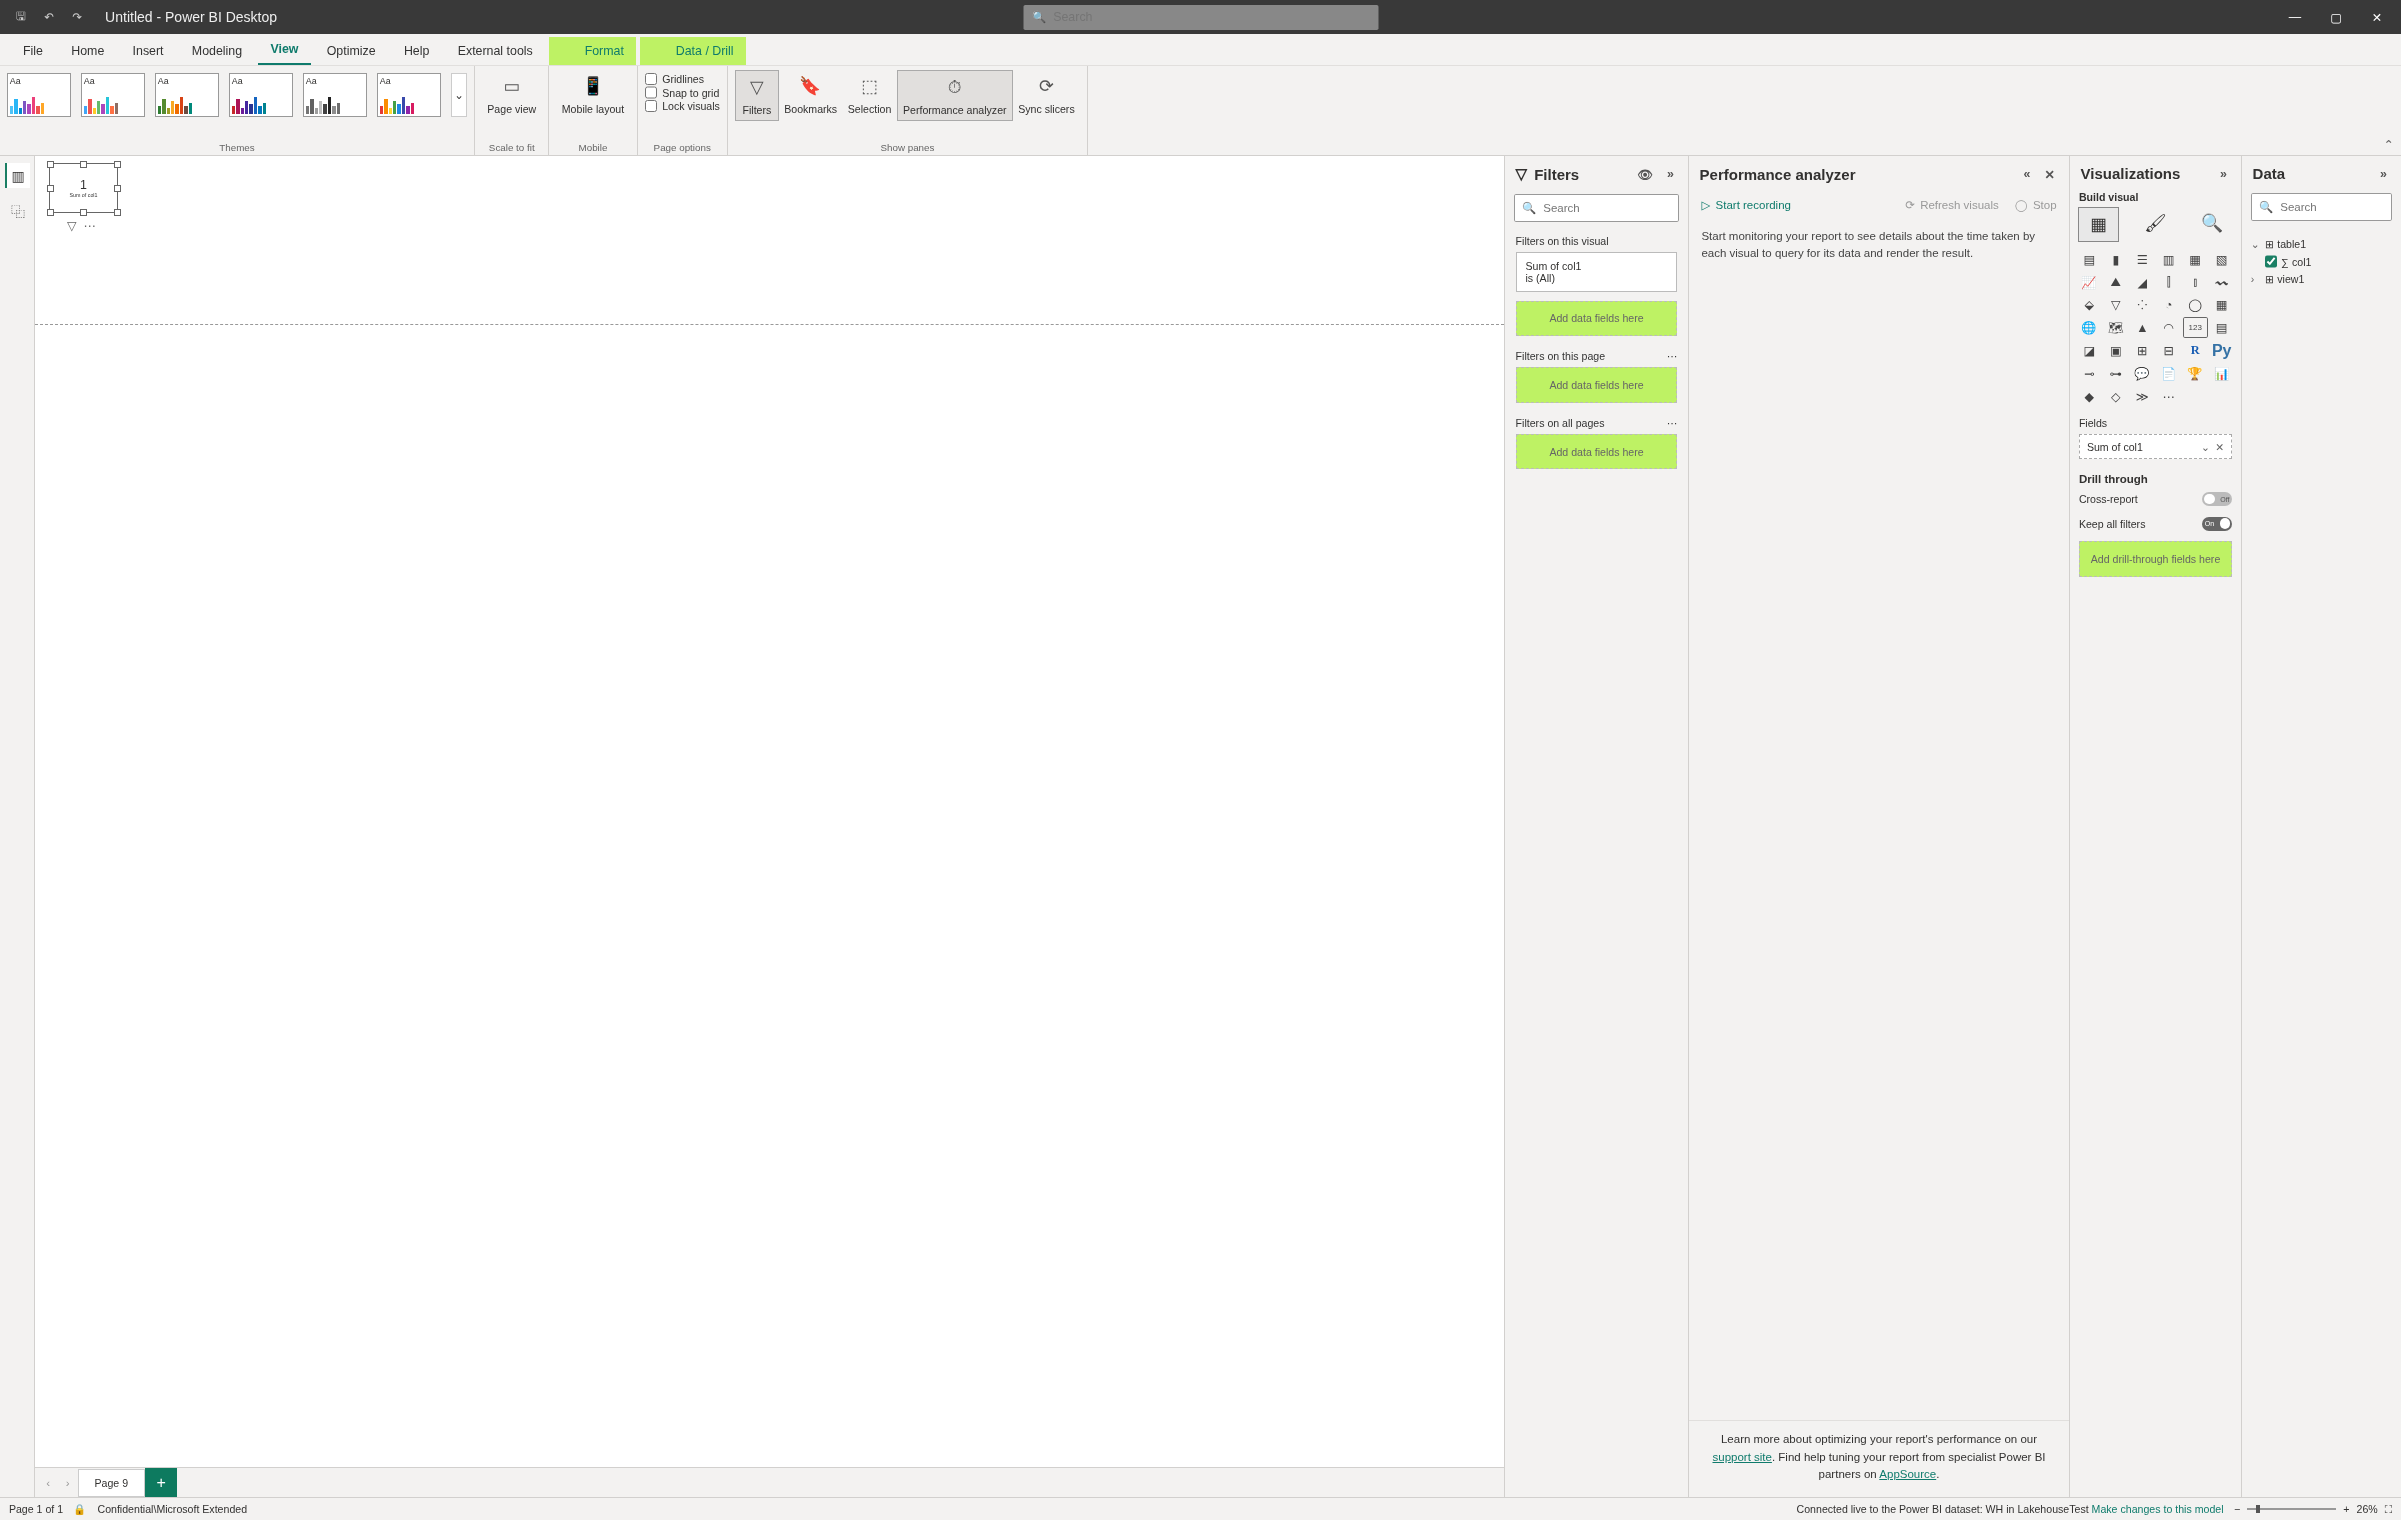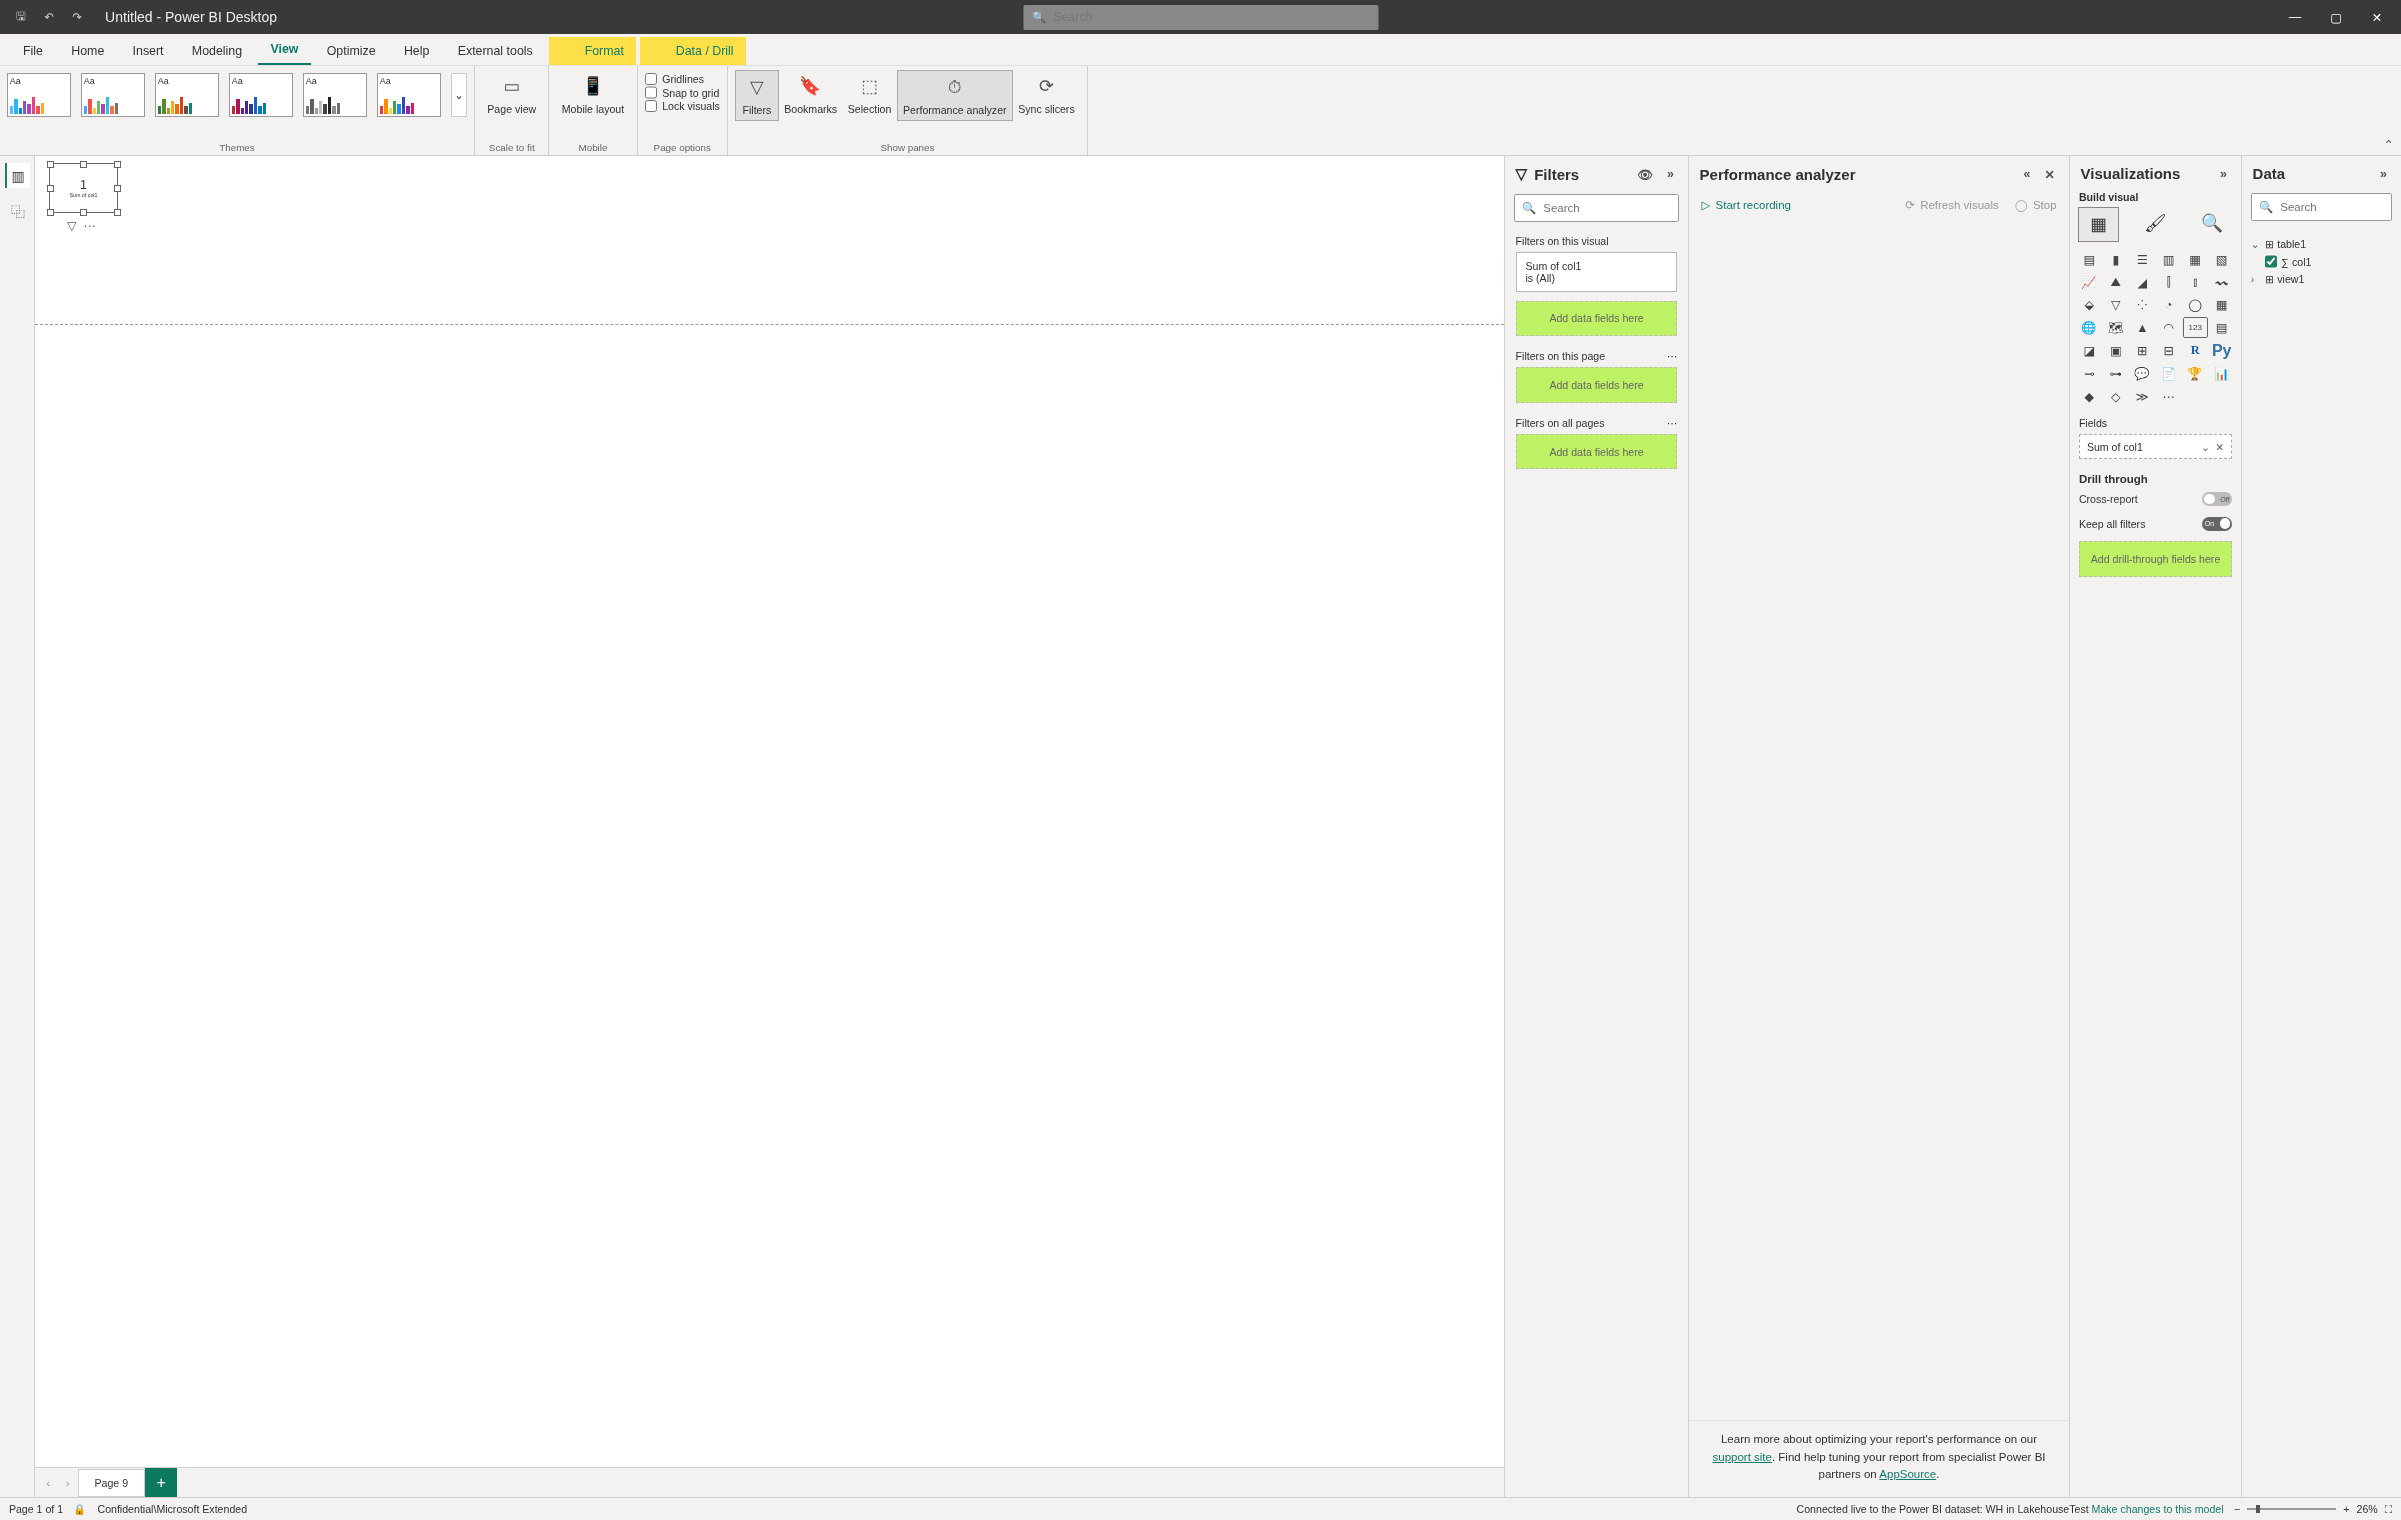--- a/index.html
+++ b/index.html
@@ -12,21 +12,21 @@
 .titlebar .qat span { width: 21px; height: 21px; display: flex; align-items: center; justify-content: center; cursor: pointer; color:#ccc; }
 .titlebar .title { margin-left: 10.6px; font-size: 14px; color:#eee;}
 .titlebar .search { margin-left: auto; margin-right: auto; position:absolute; left:50%; transform:translateX(-50%); width: 355px; height: 25px; background: #888; border-radius: 1.8px; display: flex; align-items: center; padding: 0 8.9px; color: #fff; gap:7px;}
 .titlebar .search input { background: transparent; border: none; color: #fff; outline: none; width: 100%; font-size:12.4px; }
 .titlebar .wincontrols { margin-left:auto; display: flex; gap: 0; }
 .titlebar .wincontrols span { width: 41px; height: 34px; display: flex; align-items: center; justify-content: center; cursor: pointer; color:#fff; font-size:12.4px;}
 
 
 .tabs { background: #f3f2f1; height: 32px; display: flex; align-items: flex-end; padding: 0 10.6px; border-bottom: 0.9px solid #e1dfdd; gap: 3.5px; }
 .tab { padding: 7px 12.4px; cursor: pointer; font-size: 12.4px; color:#333; }
-.tab.contextual { color: #0f7b6c; background:#fde047;padding-left:36px; }
+.tab.contextual { color: #0f7b6c; background:#bef264;padding-left:36px; }
 .tab.active { border-bottom: 2.7px solid #0f7b6c; color:#0f7b6c; font-weight:600;}
 
 
 .ribbon { background: #f3f2f1; border-bottom: 0.9px solid #d2d0ce; display: flex; height: 90px; }
 .group { border-right: 0.9px solid #d2d0ce; padding: 3.5px 7px 1.8px 7px; display: flex; flex-direction: column; align-items: center; justify-content: space-between; }
 .group-label { font-size: 9.8px; color: #666; }
 .themes-row { display: flex; gap: 10px; align-items:flex-start; padding-top:3.5px;}
 .theme-thumb { width: 64px; height: 44px; border: 0.9px solid #999; background: #fff; padding: 1.8px; display:flex; flex-direction:column; justify-content:space-between; }
 .theme-thumb .aa { font-size:8.9px; }
 .theme-thumb .bars { display:flex; gap:0.9px; align-items:flex-end; height:19.5px; }
@@ -391,20 +391,21 @@
         <span style="flex:1"></span>
         <span class="dis">
             <span>⟳</span>
             <span>Refresh visuals</span>
           </span>
         <span class="dis">
             <span>◯</span>
             <span>Stop</span>
           </span>
       </div>
+      <div class="perf-body">Start monitoring your report to see details about the time taken by each visual to query for its data and render the result.</div>
       <div class="perf-footer">
         <span>Learn more about optimizing your report's performance on our </span><a>support site</a><span>. Find help tuning your report from specialist Power BI partners on </span><a>AppSource</a><span>.</span>
       </div>
     </div>
 
     <div class="pane viz-pane">
       <div class="pane-head">
         <span>Visualizations</span>
         <span class="spacer"></span>
         <span class="ic">»</span>

